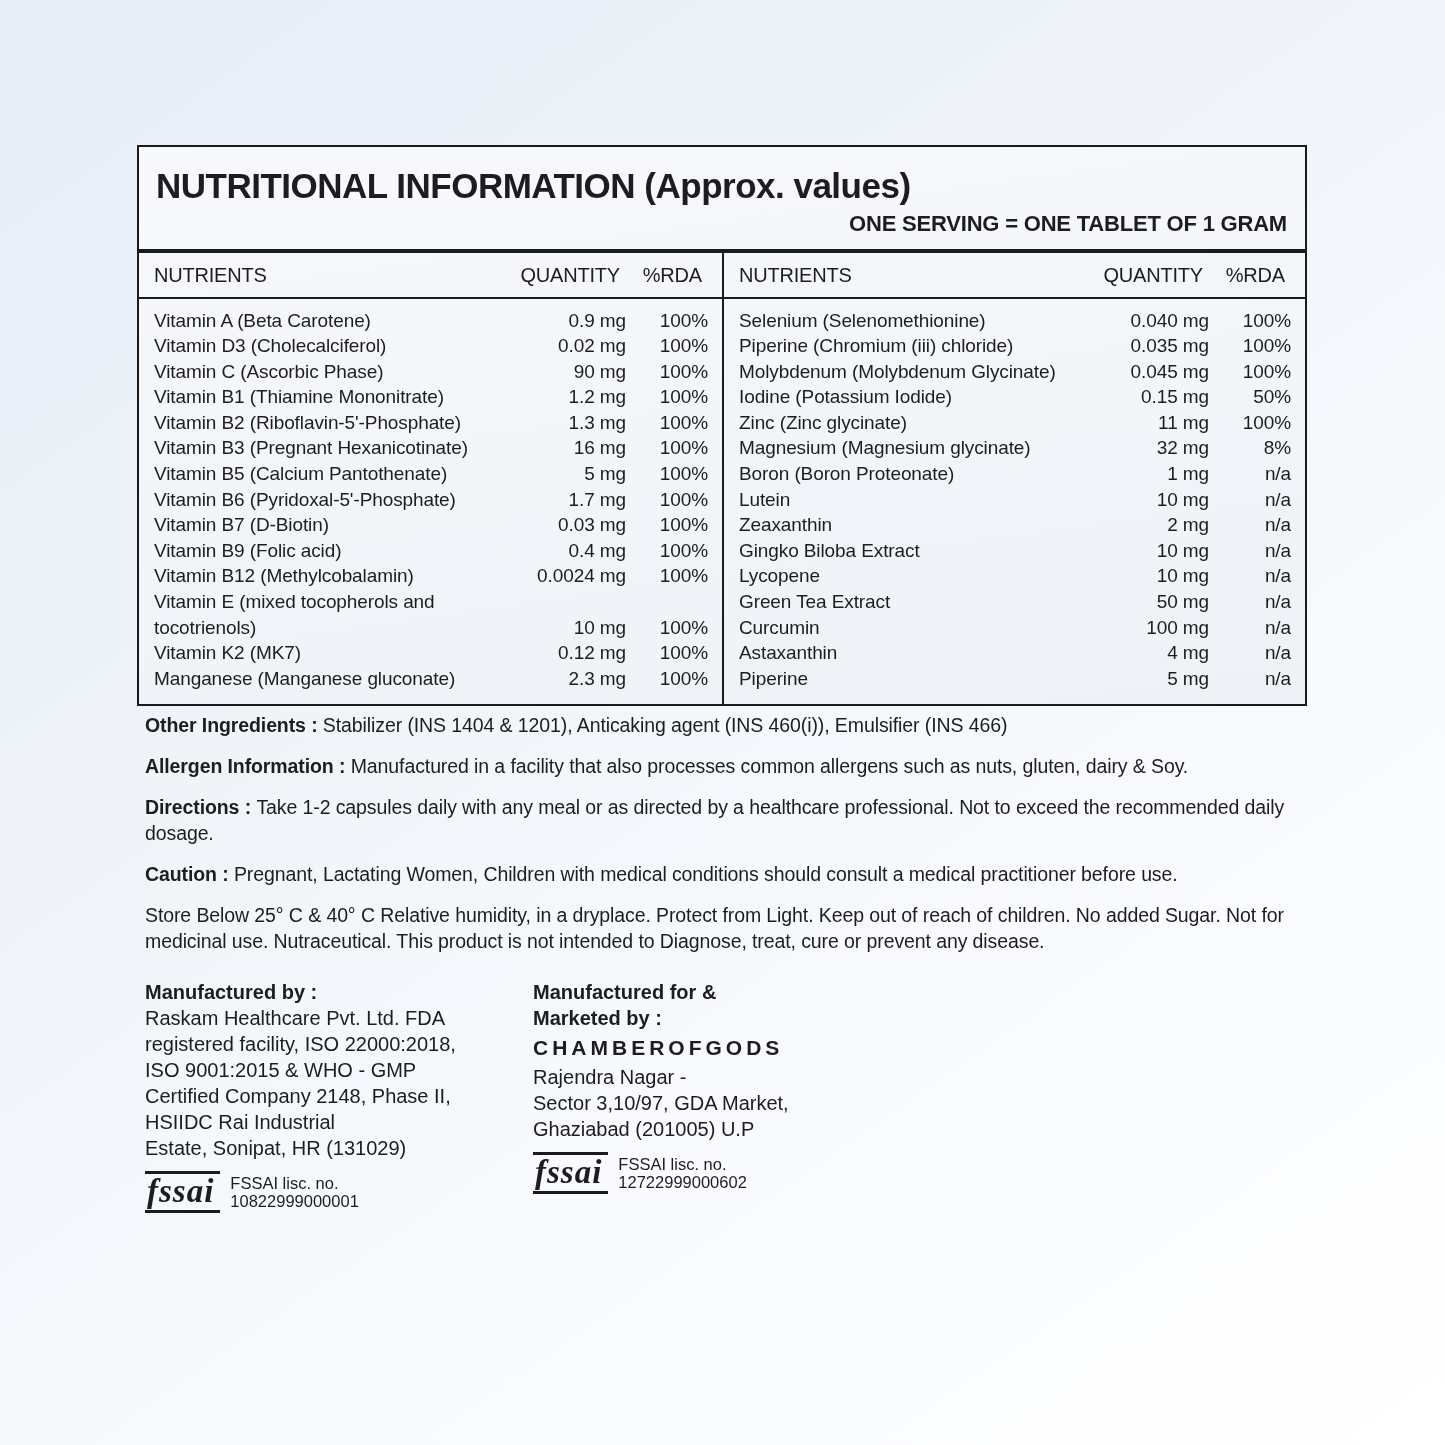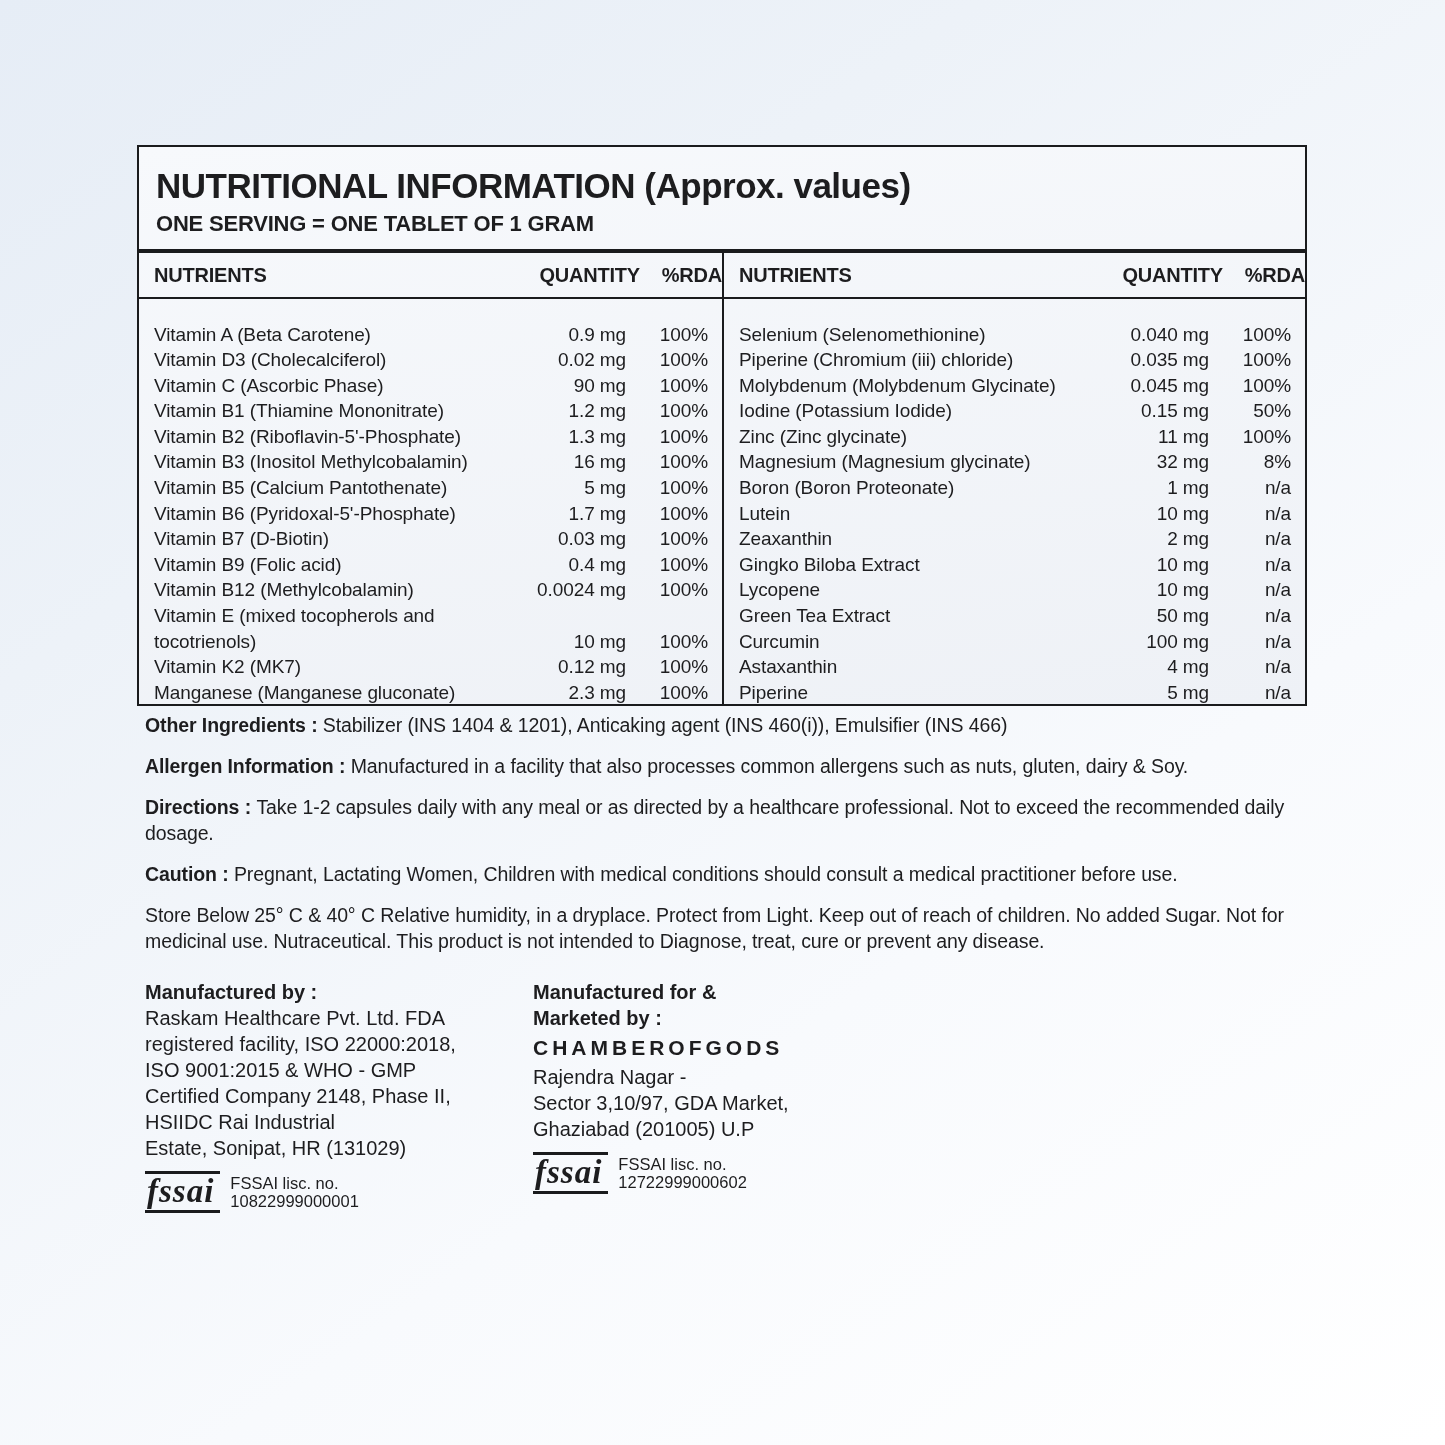--- a/index.html
+++ b/index.html
@@ -11,32 +11,32 @@
     -webkit-font-smoothing:antialiased;
   }
   .card{
     position:absolute;left:137px;top:145px;width:1170px;height:561px;
     border:2px solid #1a1b1d;box-sizing:border-box;
     background:linear-gradient(172deg,#f7f9fc 0%,#eef1f6 100%);
     display:flex;flex-direction:column;
   }
   .card-header{padding:20px 18px 12px 17px;}
   .card-title{font-size:35px;font-weight:700;letter-spacing:-0.5px;line-height:1.1;}
-  .card-subtitle{font-size:22px;font-weight:700;letter-spacing:-0.2px;margin-top:5px;}
+  .card-subtitle{font-size:22px;font-weight:700;letter-spacing:-0.2px;margin-top:5px;text-align:right;}
   .ntable{flex:1;display:flex;border-top:4px solid #1a1b1d;min-height:0;}
   .ncol{width:50%;box-sizing:border-box;display:flex;flex-direction:column;min-width:0;}
   .ncol.right{border-left:2px solid #1a1b1d;}
   .col-header{
-    display:grid;padding:11px 0 10px 15px;
+    display:grid;padding:11px 20px 10px 15px;
     border-bottom:2px solid #1a1b1d;
-    font-weight:700;font-size:20px;letter-spacing:-0.2px;
+    font-weight:400;font-size:20px;letter-spacing:-0.2px;
   }
   .ncol.left .col-header{grid-template-columns:1fr 112px 82px;}
   .ncol.right .col-header{grid-template-columns:1fr 102px 82px;}
-  .col-body{padding:23px 14px 6px 15px;}
+  .col-body{padding:9px 14px 6px 15px;}
   .t-row{display:grid;align-items:end;font-size:19px;line-height:25.6px;letter-spacing:-0.1px;}
   .ncol.left .t-row{grid-template-columns:1fr 112px 82px;}
   .ncol.right .t-row{grid-template-columns:1fr 102px 82px;}
   .cell-qty,.cell-rda,.h-qty,.h-rda{text-align:right;white-space:nowrap;}
   .below{position:absolute;left:145px;top:712px;width:1168px;}
   .para{font-size:19.5px;line-height:26px;letter-spacing:-0.1px;margin:0 0 15px 0;}
   .para b{font-weight:700;}
   .manu-row{display:flex;margin-top:25px;}
   .manu-col{box-sizing:border-box;}
   .manu-col.left{width:388px;}
@@ -88,21 +88,21 @@
             <span class="cell-name">Vitamin B1 (Thiamine Mononitrate)</span>
             <span class="cell-qty">1.2 mg</span>
             <span class="cell-rda">100%</span>
           </div>
           <div class="t-row">
             <span class="cell-name">Vitamin B2 (Riboflavin-5'-Phosphate)</span>
             <span class="cell-qty">1.3 mg</span>
             <span class="cell-rda">100%</span>
           </div>
           <div class="t-row">
-            <span class="cell-name">Vitamin B3 (Inositol Methylcobalamin)</span>
+            <span class="cell-name">Vitamin B3 (Pregnant Hexanicotinate)</span>
             <span class="cell-qty">16 mg</span>
             <span class="cell-rda">100%</span>
           </div>
           <div class="t-row">
             <span class="cell-name">Vitamin B5 (Calcium Pantothenate)</span>
             <span class="cell-qty">5 mg</span>
             <span class="cell-rda">100%</span>
           </div>
           <div class="t-row">
             <span class="cell-name">Vitamin B6 (Pyridoxal-5'-Phosphate)</span>

